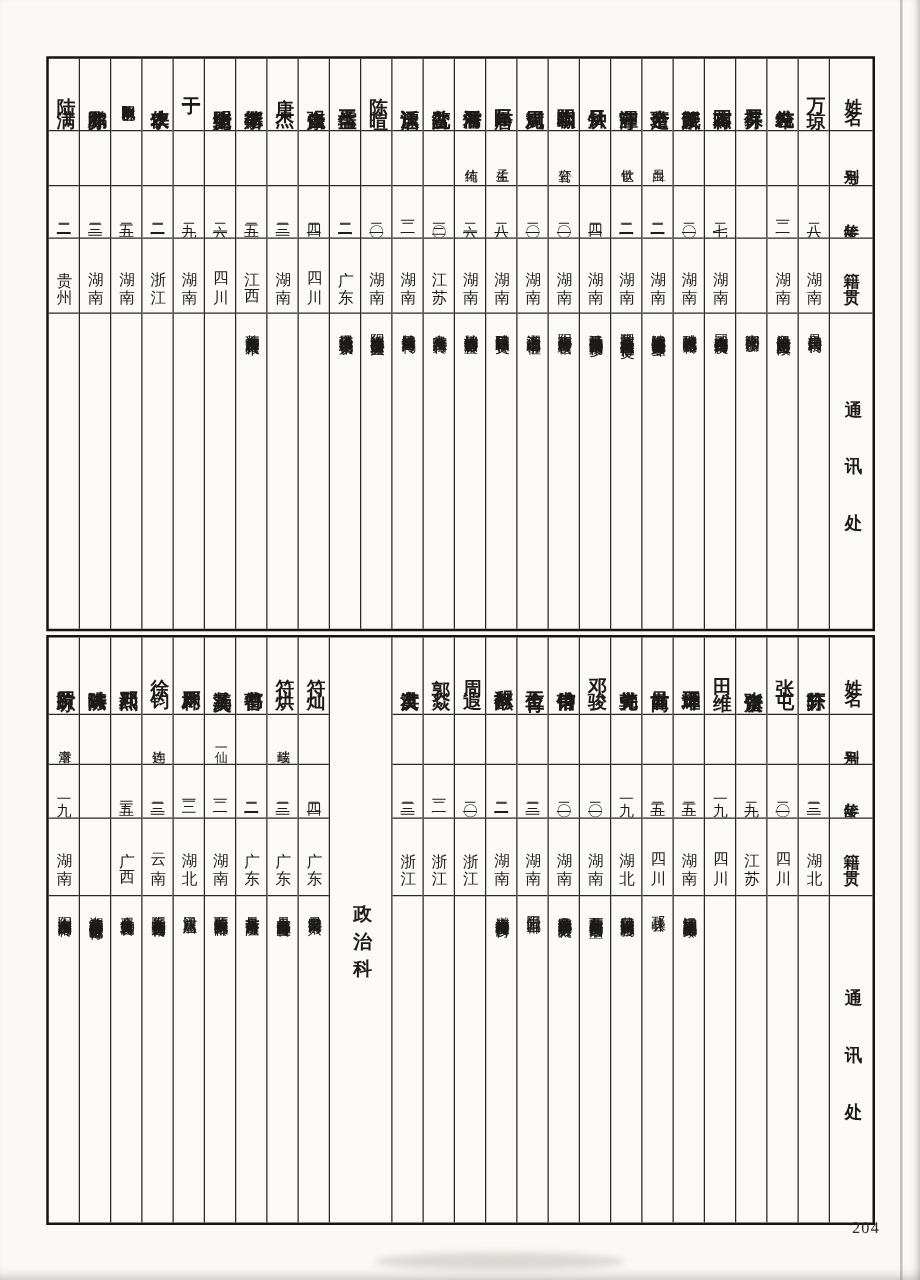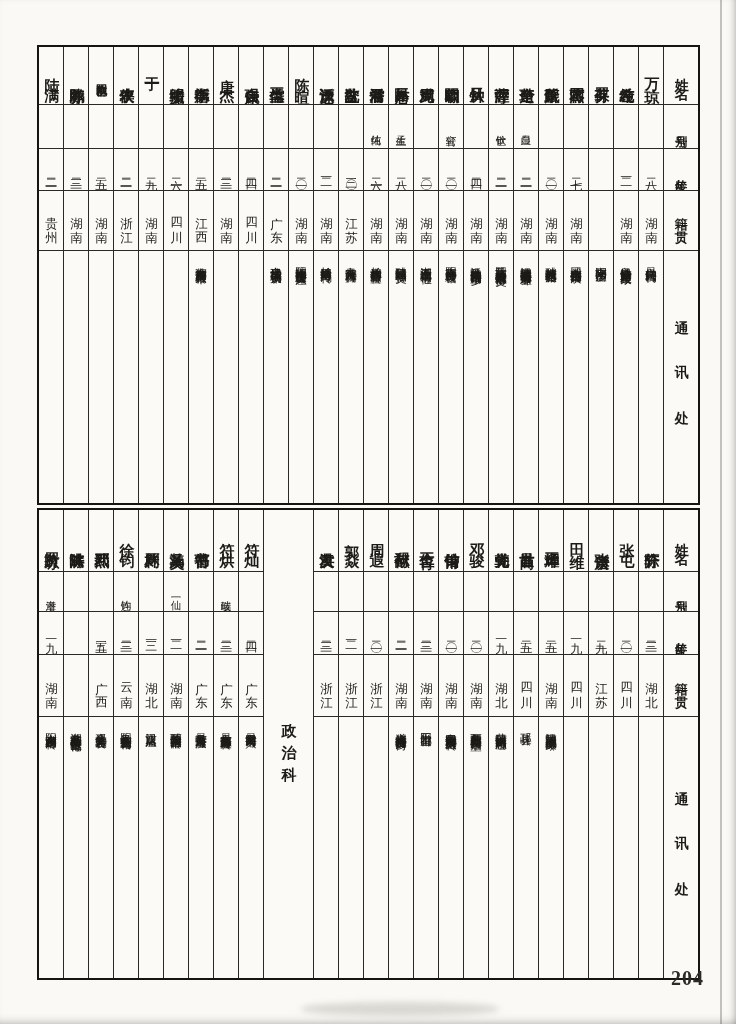--- a/index.html
+++ b/index.html
@@ -60,23 +60,22 @@
   .header-col .c-addr   { font-size:14px; letter-spacing:46px; font-weight:700; justify-content:center; padding-top:0; }
 
   .divider-col .c-section {
     flex:1 1 auto; display:flex; align-items:center; justify-content:center;
     writing-mode:vertical-rl; text-orientation:upright;
     font-size:15px; font-weight:700; letter-spacing:22px;
   }
 
   .page-number {
     position:absolute; right:32px; bottom:34px;
-    font-size:20px; letter-spacing:1px; color:#2b2a26;
+    font-size:13px; letter-spacing:1px; color:#2b2a26;
     font-family:"Liberation Serif", serif;
-    font-weight:bold;
   }
 </style>
 </head>
 <body>
 
 <div class="page">
 
   <div class="vtable" id="table-top">
     <div class="col header-col">
       <div class="cell c-name">姓名</div>

